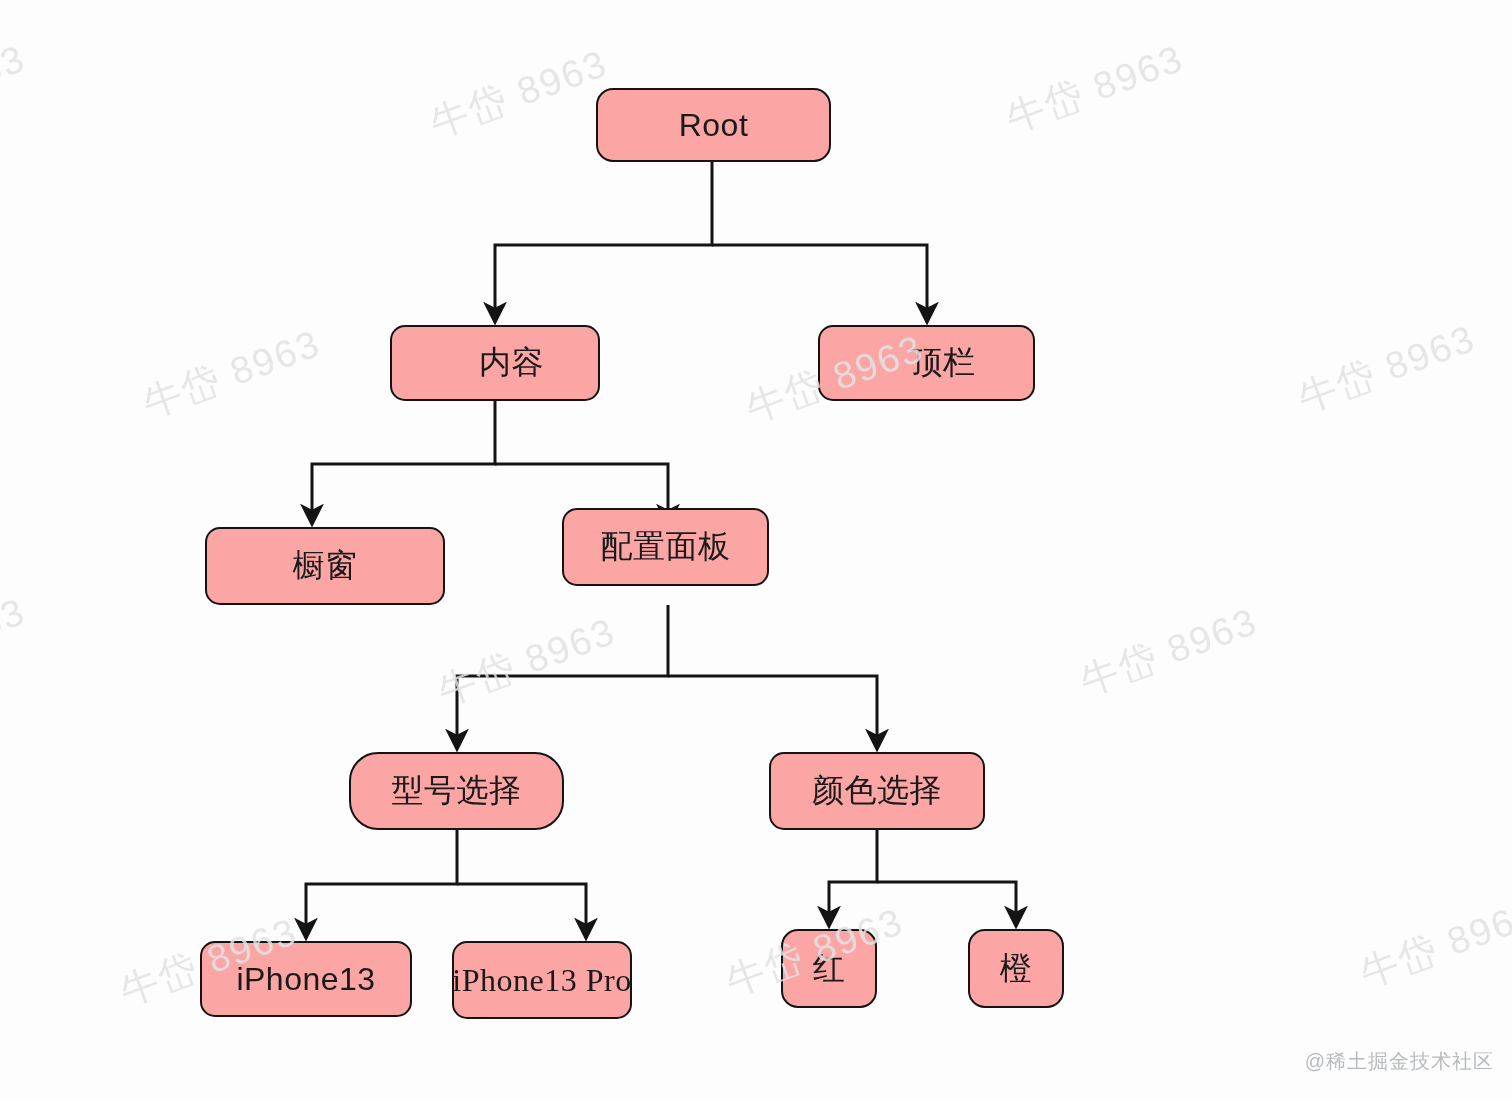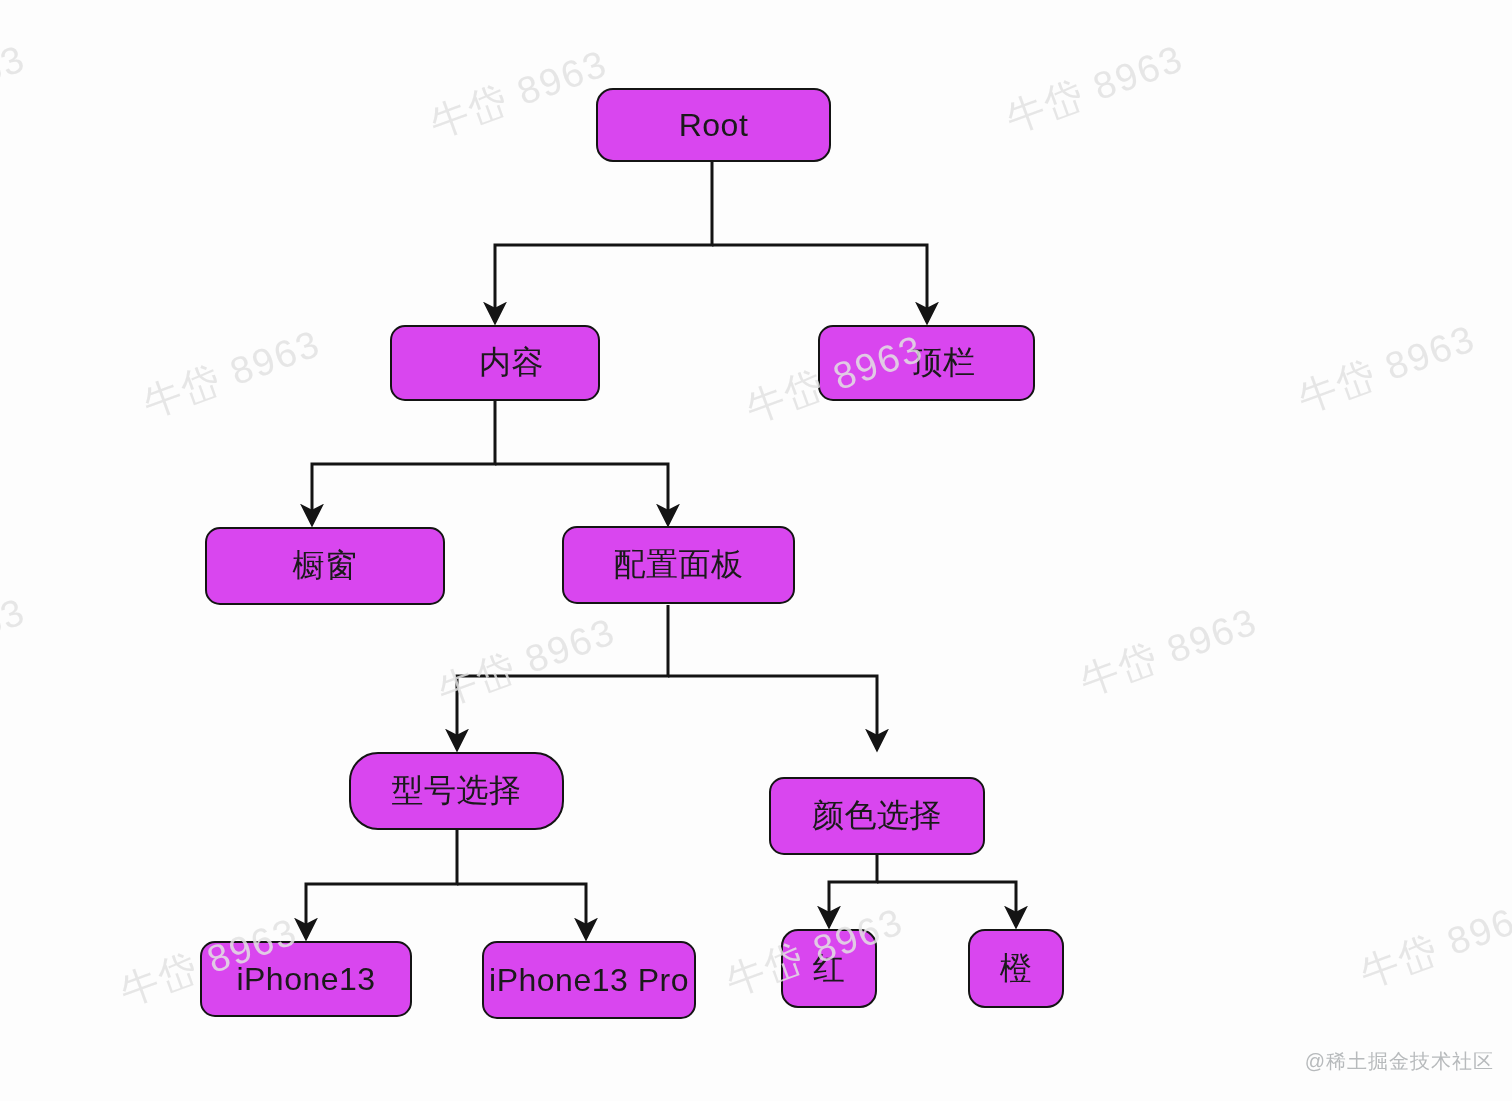--- a/index.html
+++ b/index.html
@@ -12,39 +12,39 @@
   }
   #canvas{position:absolute;inset:0;width:1512px;height:1101px;}
 
   
   #edges{position:absolute;left:0;top:0;z-index:2;}
 
   
   .node{
     position:absolute;
     box-sizing:border-box;
-    background:#d946ef;
+    background:#fca5a5;
     border:2.5px solid #141414;
     border-radius:15px;
     display:flex;align-items:center;justify-content:center;
     font-size:32px;
     color:#1a1a1a;
     letter-spacing:0.5px;
     z-index:3;
     white-space:nowrap;
   }
   .n-root       {left:596px;top:88px; width:235px;height:74px;border-radius:17px;}
   .n-content    {left:390px;top:325px;width:210px;height:76px;padding-left:33px;}
   .n-topbar     {left:818px;top:325px;width:217px;height:76px;padding-left:33px;}
   .n-showcase   {left:205px;top:527px;width:240px;height:78px;}
-  .n-config     {left:562px;top:526px;width:233px;height:78px;}
+  .n-config     {left:562px;top:508px;width:207px;height:78px;}
   .n-model      {left:349px;top:752px;width:215px;height:78px;border-radius:29px;}
-  .n-color      {left:769px;top:752px;width:216px;height:78px;margin-top:25px;}
+  .n-color      {left:769px;top:752px;width:216px;height:78px;}
   .n-iphone13   {left:200px;top:941px;width:212px;height:76px;}
-  .n-iphone13pro{left:482px;top:941px;width:214px;height:78px;}
+  .n-iphone13pro{left:452px;top:941px;width:180px;height:78px;font-family:Liberation Serif, serif;}
   .n-red        {left:781px;top:929px;width:96px;height:79px;border-radius:17px;}
   .n-orange     {left:968px;top:929px;width:96px;height:79px;border-radius:17px;}
 
   
   .wm{
     position:absolute;
     z-index:5;
     font-size:38px;
     color:rgba(226,226,226,0.85);
     transform:rotate(-20deg);

